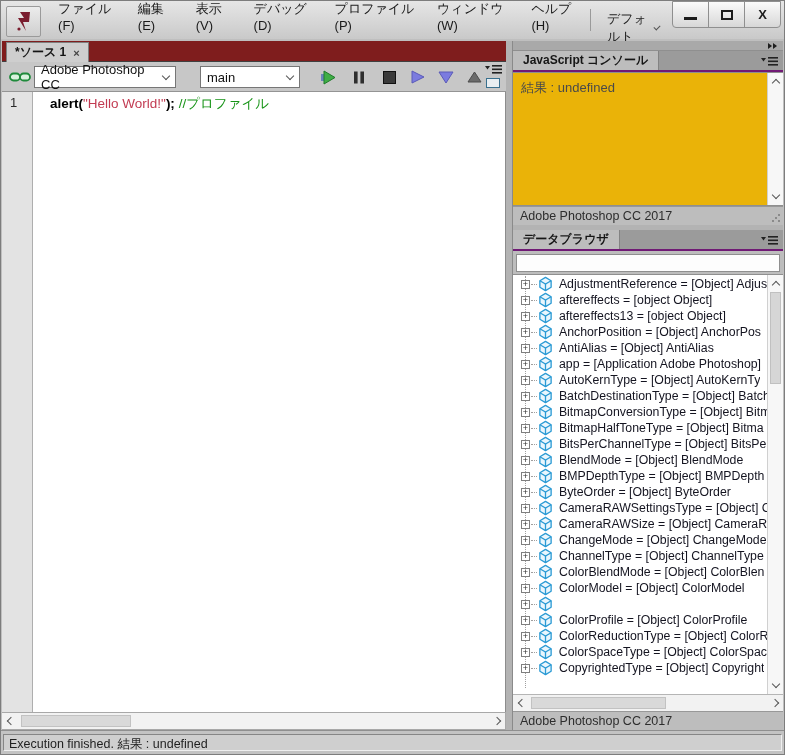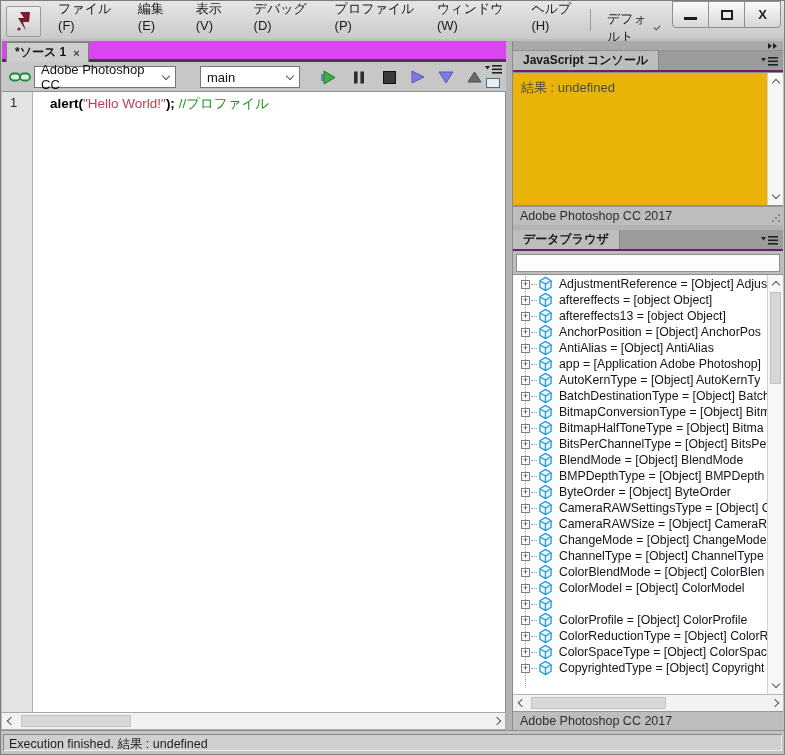--- a/index.html
+++ b/index.html
@@ -25,21 +25,21 @@
   .win-btn { width:37px; height:27px; background:linear-gradient(#fbfbfb,#d7d7d7); border:1px solid #8f8f8f;
              margin-left:-1px; display:flex; align-items:center; justify-content:center; }
   .win-btn:first-child { border-radius:0 0 0 4px; }
   .win-btn:last-child  { border-radius:0 0 4px 0; }
   .glyph-min { width:13px; height:3px; background:#1c1c1c; margin-top:8px; }
   .glyph-max { width:12px; height:10px; border:2px solid #1c1c1c; }
   .glyph-x   { font-size:13px; font-weight:bold; color:#1c1c1c; }
 
   
   .left-pane { position:absolute; left:1px; top:40px; width:504px; bottom:24px; }
-  .tabstrip { position:absolute; left:0; top:0; right:0; height:21px; background:#d946ef; border-bottom:3px solid #404040; }
+  .tabstrip { position:absolute; left:0; top:0; right:0; height:21px; background:#7f1d1d; border-bottom:1px solid #404040; }
   .tab { position:absolute; left:4px; top:1px; height:20px; background:#cecece; border:1px solid #7f7f7f; border-bottom:none;
          display:flex; align-items:center; padding:0 8px; gap:7px; font-size:12px; font-weight:bold; color:#141414; }
   .tab-close { font-size:11px; font-weight:bold; color:#444; }
 
   .toolbar { position:absolute; left:0; top:21px; right:0; height:30px; background:#c7c7c7; border-bottom:1px solid #949494; }
   .chain { position:absolute; left:7px; top:9px; }
   .combo { position:absolute; top:4px; height:22px; background:#fff; border:1px solid #767676;
            display:flex; align-items:center; font-size:13px; color:#111; padding:0 6px; justify-content:space-between; }
   .combo-target { left:32px; width:142px; }
   .combo-engine { left:198px; width:100px; }

